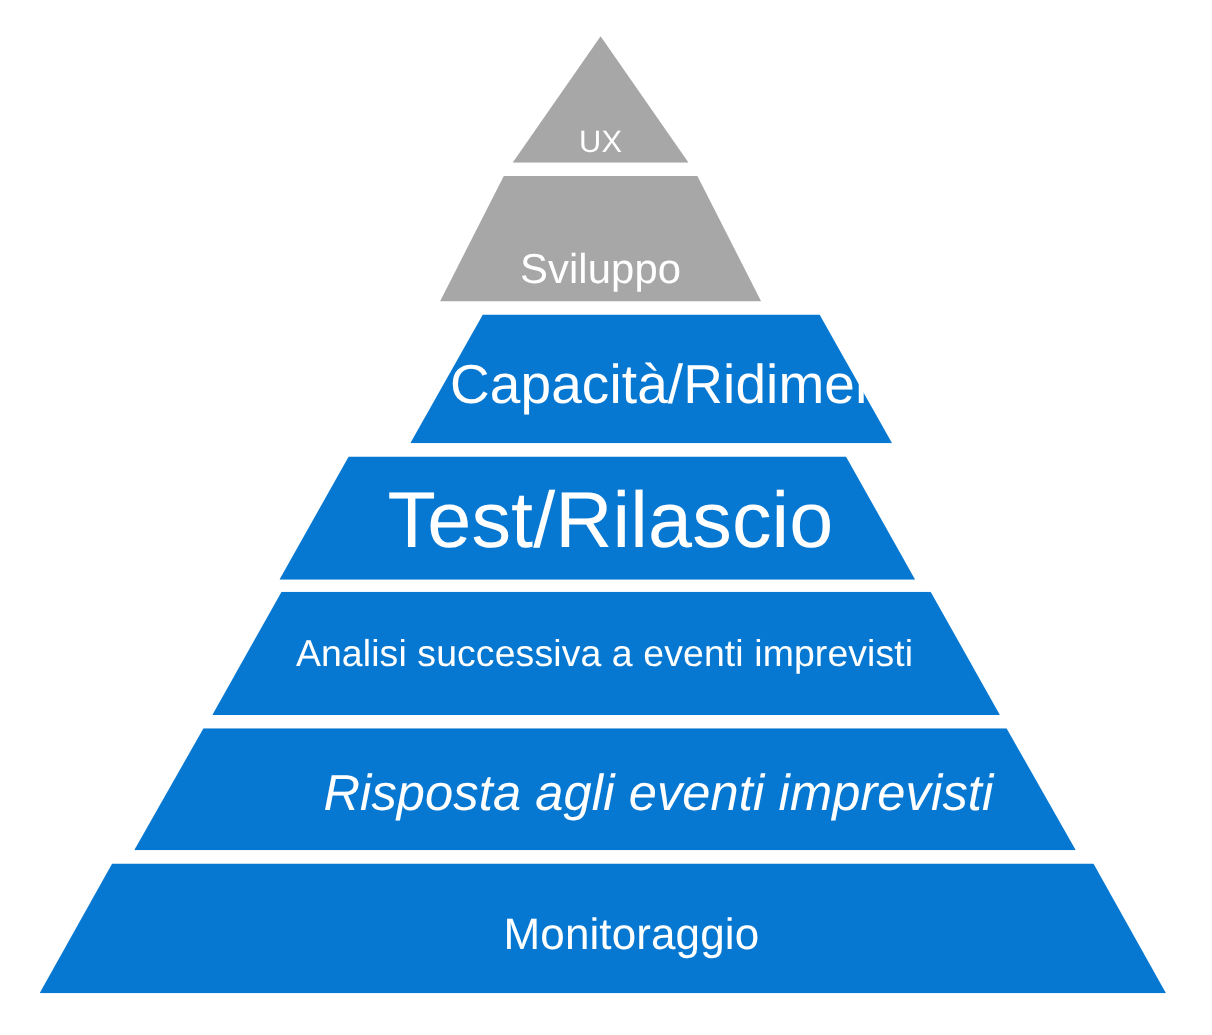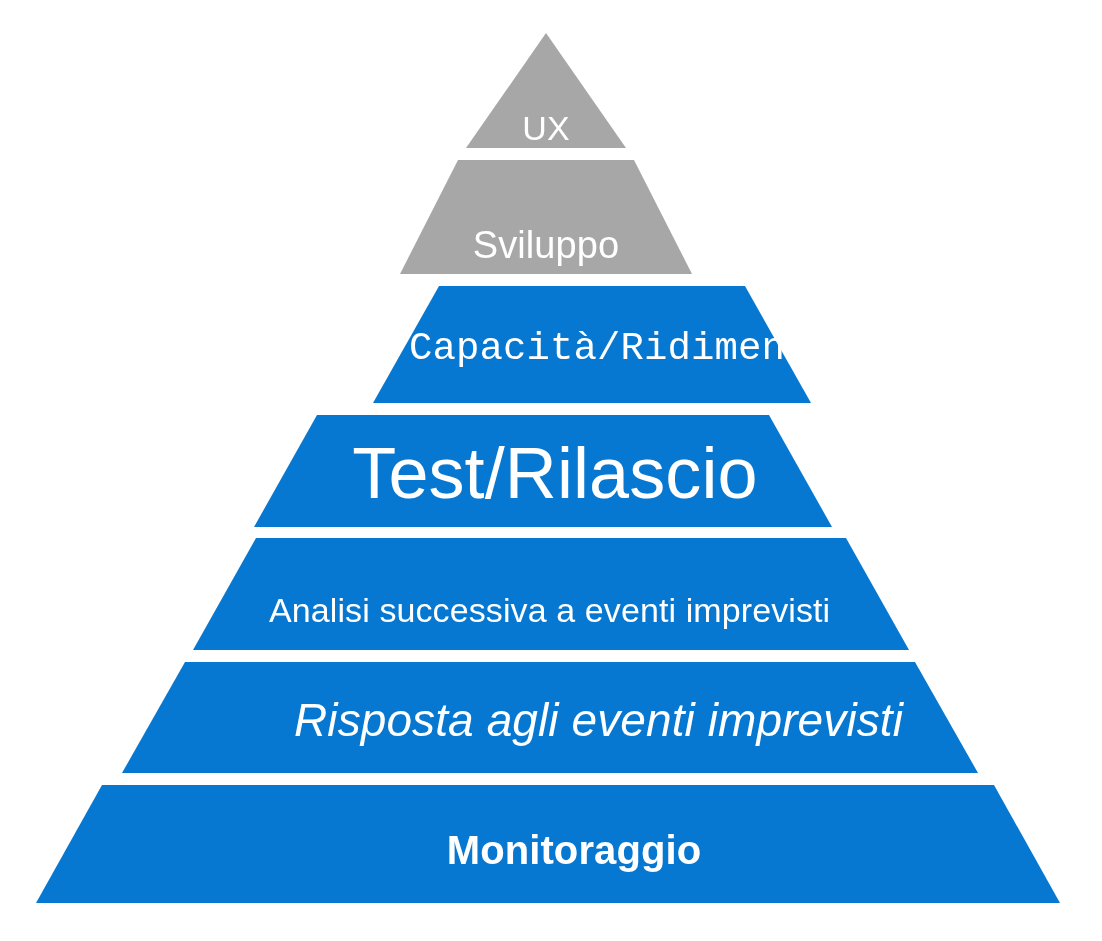--- a/index.html
+++ b/index.html
@@ -56,58 +56,58 @@
 </style>
 </head>
 <body>
 
 <div id="pyramid-stage">
 
   <div class="tier" style="left:466px; top:33px; width:160px; height:115px;">
     <svg class="tier-shape" viewBox="0 0 160 115" preserveAspectRatio="none">
       <polygon points="80,0 160,115 0,115" fill="#A7A7A7"></polygon>
     </svg>
-    <div class="tier-label" style="font-size:34px; padding-top:38px;">UX</div>
+    <div class="tier-label" style="font-size:28px; padding-top:38px;">UX</div>
   </div>
 
   <div class="tier" style="left:400px; top:160px; width:292px; height:114px;">
     <svg class="tier-shape" viewBox="0 0 292 114" preserveAspectRatio="none">
       <polygon points="58,0 234,0 292,114 0,114" fill="#A7A7A7"></polygon>
     </svg>
     <div class="tier-label" style="font-size:38px; padding-top:28px;">Sviluppo</div>
   </div>
 
   <div class="tier" style="left:373px; top:286px; width:438px; height:117px;">
     <svg class="tier-shape" viewBox="0 0 438 117" preserveAspectRatio="none">
       <polygon points="66,0 372,0 438,117 0,117" fill="#0778D2"></polygon>
     </svg>
-    <div class="tier-label" style="font-size:39px; padding-top:4px; justify-content:flex-start; padding-left:36px;font-family:Liberation Mono, monospace;">Capacità/Ridimensionamento</div>
+    <div class="tier-label" style="font-size:50px; padding-top:4px; justify-content:flex-start; padding-left:36px;">Capacità/Ridimensionamento</div>
   </div>
 
   <div class="tier" style="left:254px; top:415px; width:578px; height:112px;">
     <svg class="tier-shape" viewBox="0 0 578 112" preserveAspectRatio="none">
       <polygon points="63,0 515,0 578,112 0,112" fill="#0778D2"></polygon>
     </svg>
     <div class="tier-label" style="font-size:72px; padding-top:2px; padding-left:12px;">Test/Rilascio</div>
   </div>
 
   <div class="tier" style="left:193px; top:538px; width:716px; height:112px;">
     <svg class="tier-shape" viewBox="0 0 716 112" preserveAspectRatio="none">
       <polygon points="63,0 653,0 716,112 0,112" fill="#0778D2"></polygon>
     </svg>
-    <div class="tier-label" style="font-size:34px; padding-top:0px; justify-content:flex-start; padding-left:76px;margin-top:16px;">Analisi successiva a eventi imprevisti</div>
+    <div class="tier-label" style="font-size:34px; padding-top:0px; justify-content:flex-start; padding-left:76px;">Analisi successiva a eventi imprevisti</div>
   </div>
 
   <div class="tier" style="left:122px; top:662px; width:856px; height:111px;font-style:italic;">
     <svg class="tier-shape" viewBox="0 0 856 111" preserveAspectRatio="none">
       <polygon points="63,0 793,0 856,111 0,111" fill="#0778D2"></polygon>
     </svg>
     <div class="tier-label" style="font-size:46px; padding-top:2px; justify-content:flex-start; padding-left:172px;">Risposta agli eventi imprevisti</div>
   </div>
 
-  <div class="tier" style="left:36px; top:785px; width:1024px; height:118px;font-weight:bold;">
+  <div class="tier" style="left:36px; top:785px; width:1024px; height:118px;">
     <svg class="tier-shape" viewBox="0 0 1024 118" preserveAspectRatio="none">
       <polygon points="66,0 958,0 1024,118 0,118" fill="#0778D2"></polygon>
     </svg>
     <div class="tier-label" style="font-size:40px; padding-top:6px; padding-left:26px;">Monitoraggio</div>
   </div>
 
 </div>
 
 </body></html>

